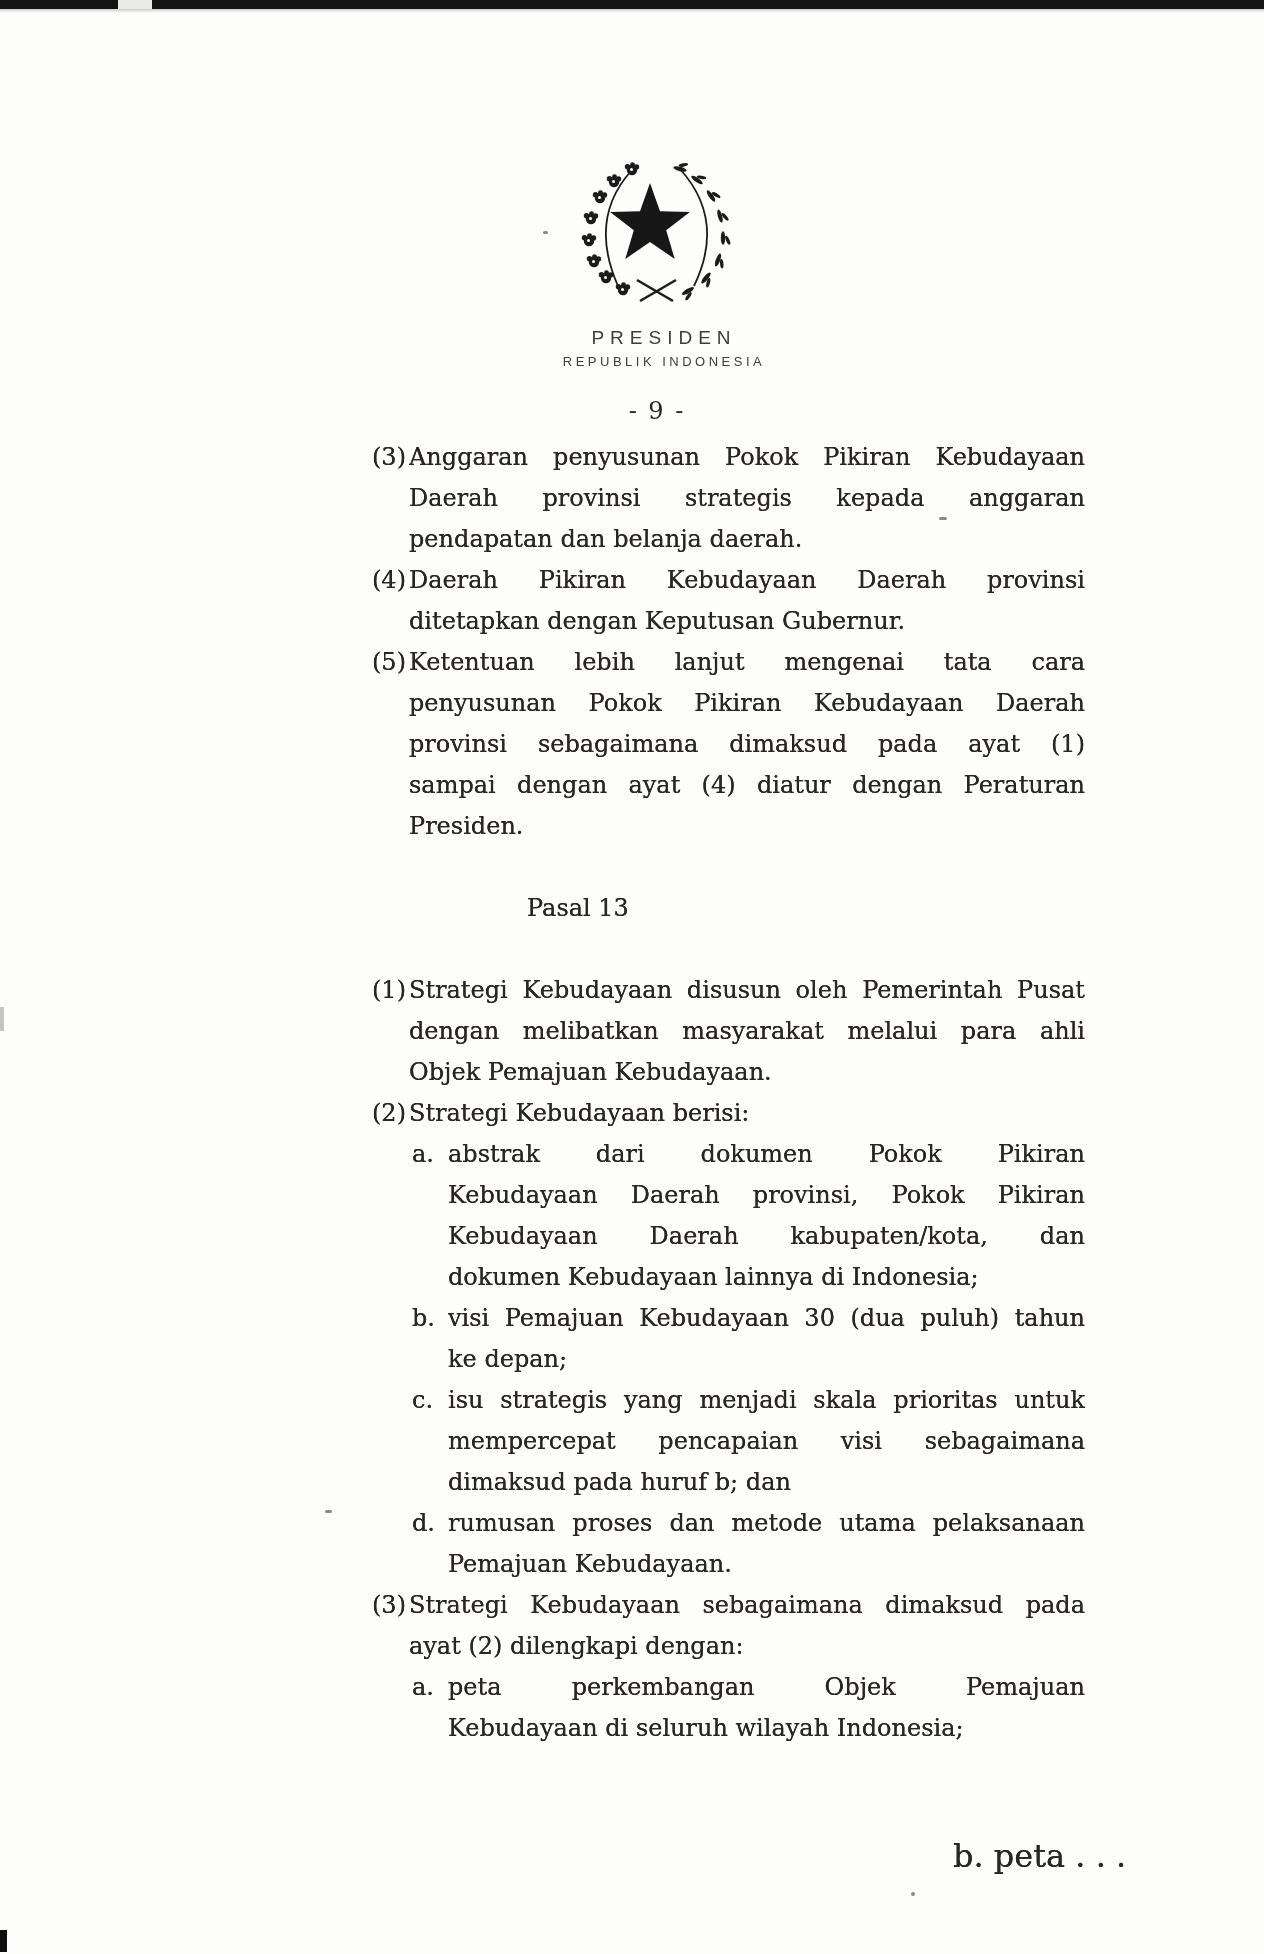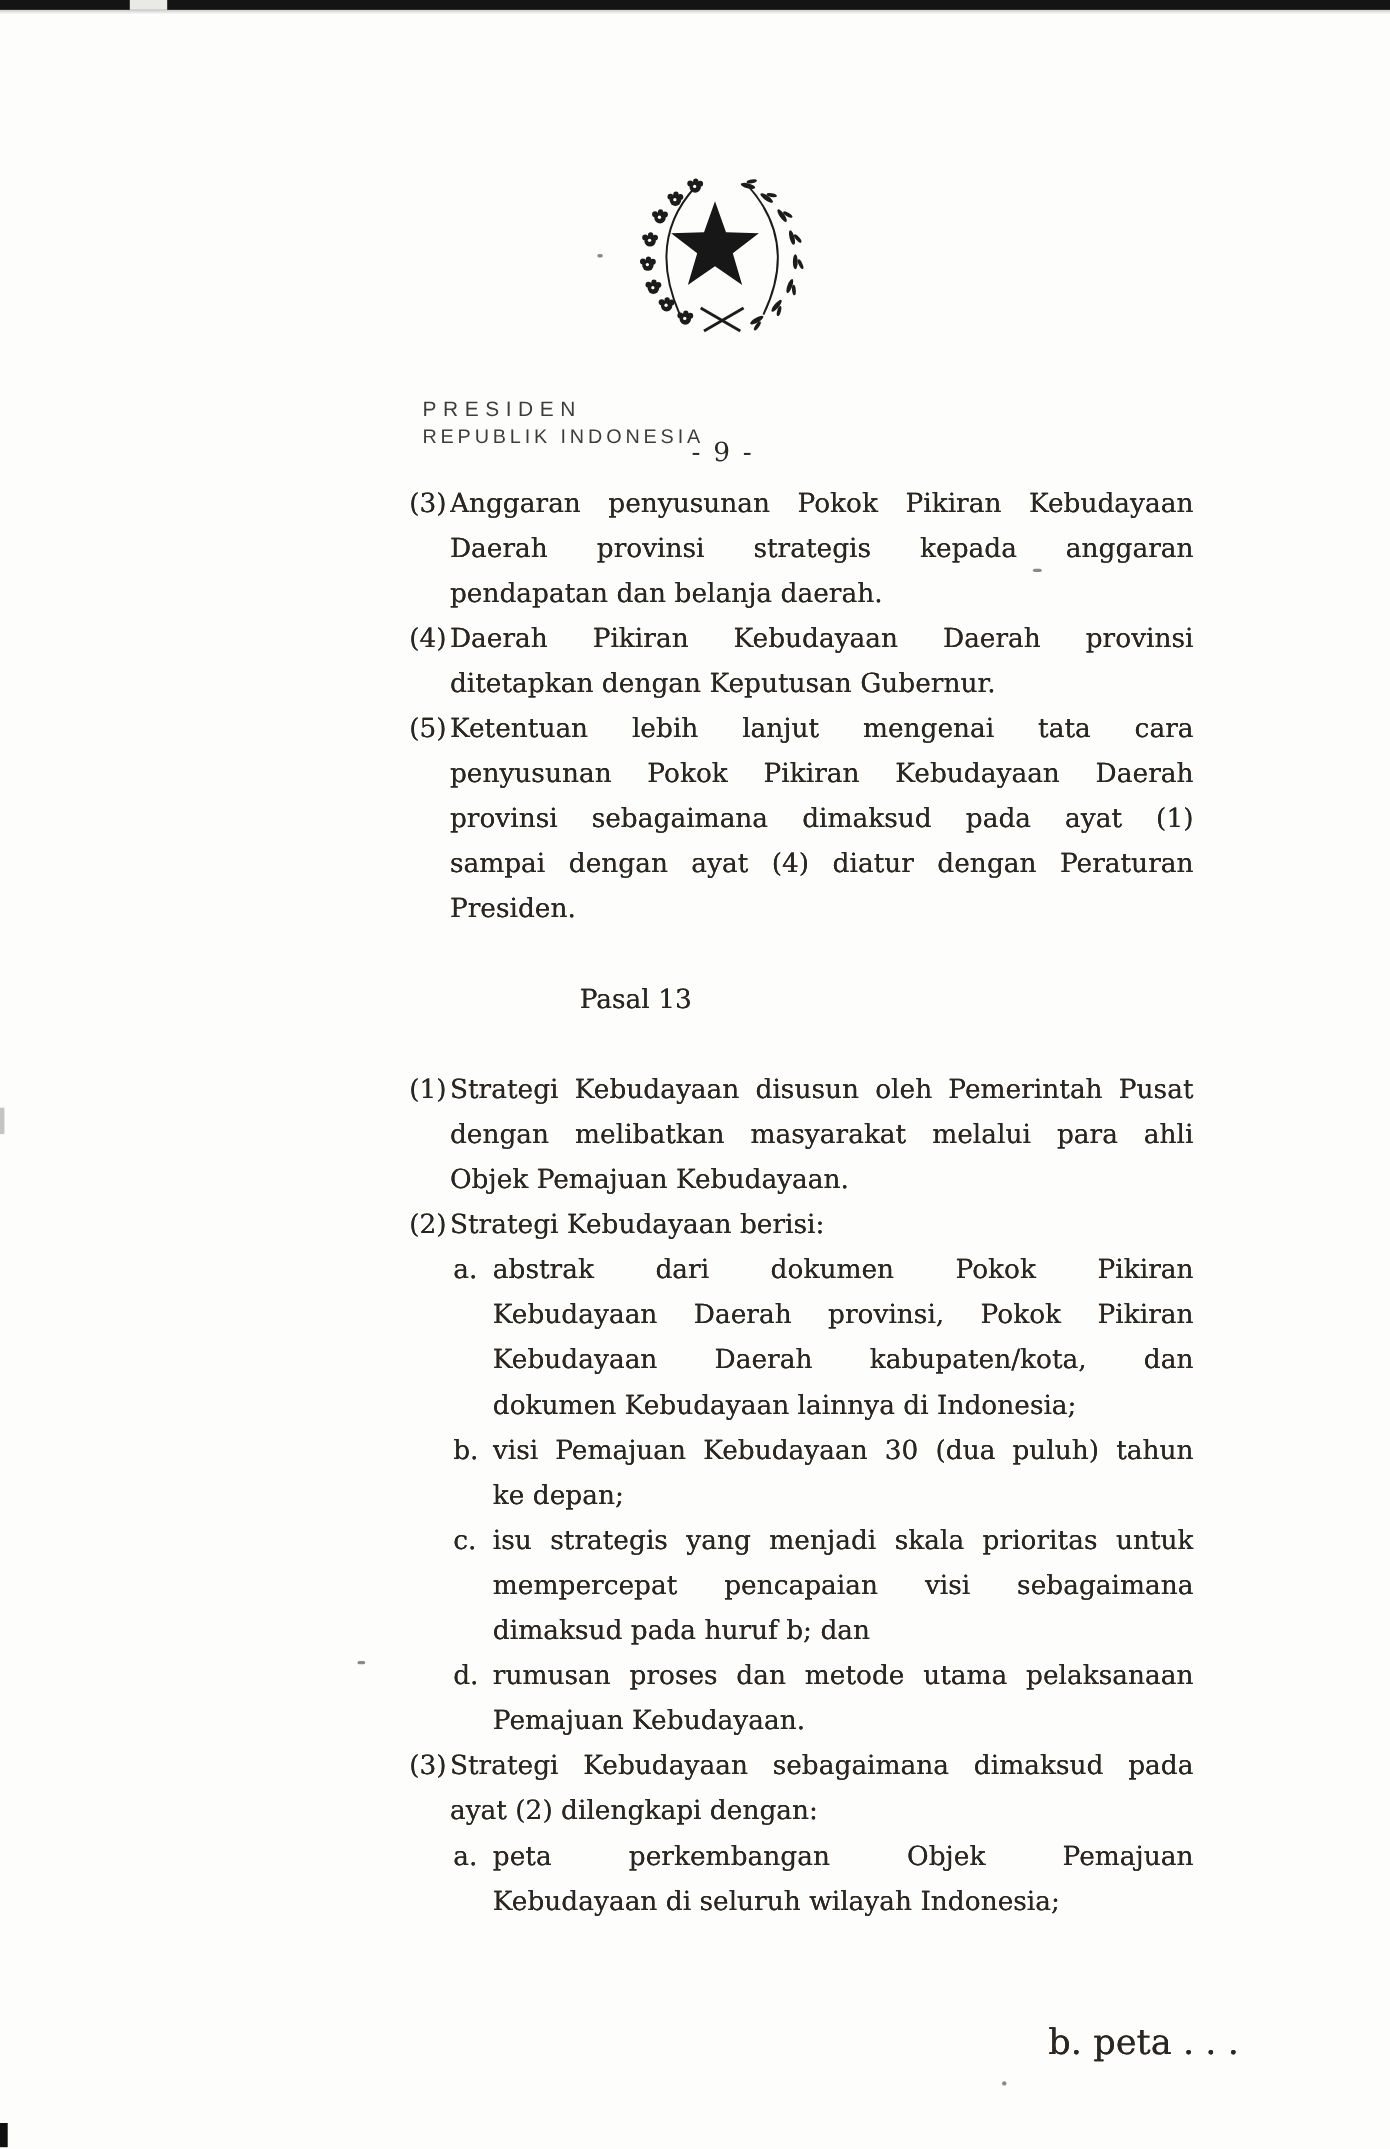--- a/index.html
+++ b/index.html
@@ -16,24 +16,24 @@
   .mark-bl { position:absolute; left:0; top:1930px; width:7px; height:22px; background:#101010; }
   .edge-smudge { position:absolute; left:0; top:1007px; width:4px; height:24px; background:#c4c4c0; }
   .speck { position:absolute; background:#8a8a86; border-radius:2px; }
   .speck.s1 { left:939px; top:517px; width:8px; height:3px; }
   .speck.s2 { left:325px; top:1510px; width:7px; height:3px; }
   .speck.s3 { left:911px; top:1892px; width:4px; height:4px; }
   .speck.s4 { left:543px; top:231px; width:5px; height:3px; }
 
   
   .emblem { position:absolute; left:580px; top:158px; width:153px; height:150px; }
-  .letterhead { position:absolute; top:362px; left:384px; width:560px; 
+  .letterhead { position:absolute; top:327px; left:384px; width:560px; text-align:center;
                 font-family:"Liberation Sans", sans-serif; color:#3d3d3d; }
   .lh1 { font-size:19px; letter-spacing:6px; line-height:22px; }
-  .lh2 { font-size:18px; letter-spacing:3.5px; line-height:22px; margin-top:2px; }
+  .lh2 { font-size:13px; letter-spacing:3.5px; line-height:22px; margin-top:2px; }
   .page-number { position:absolute; top:397px; left:407px; width:500px; text-align:center;
                  font-size:24px; letter-spacing:2px; }
 
   
   .body-text { position:absolute; left:372px; top:437px; width:713px; font-size:24px;
                text-shadow:0 0 .4px currentColor; }
   .item { position:relative; }
   .item.l1 { padding-left:37px; }
   .item.l2 { padding-left:76px; }
   .item .marker { position:absolute; left:0; top:0; height:41px; line-height:41px; }

